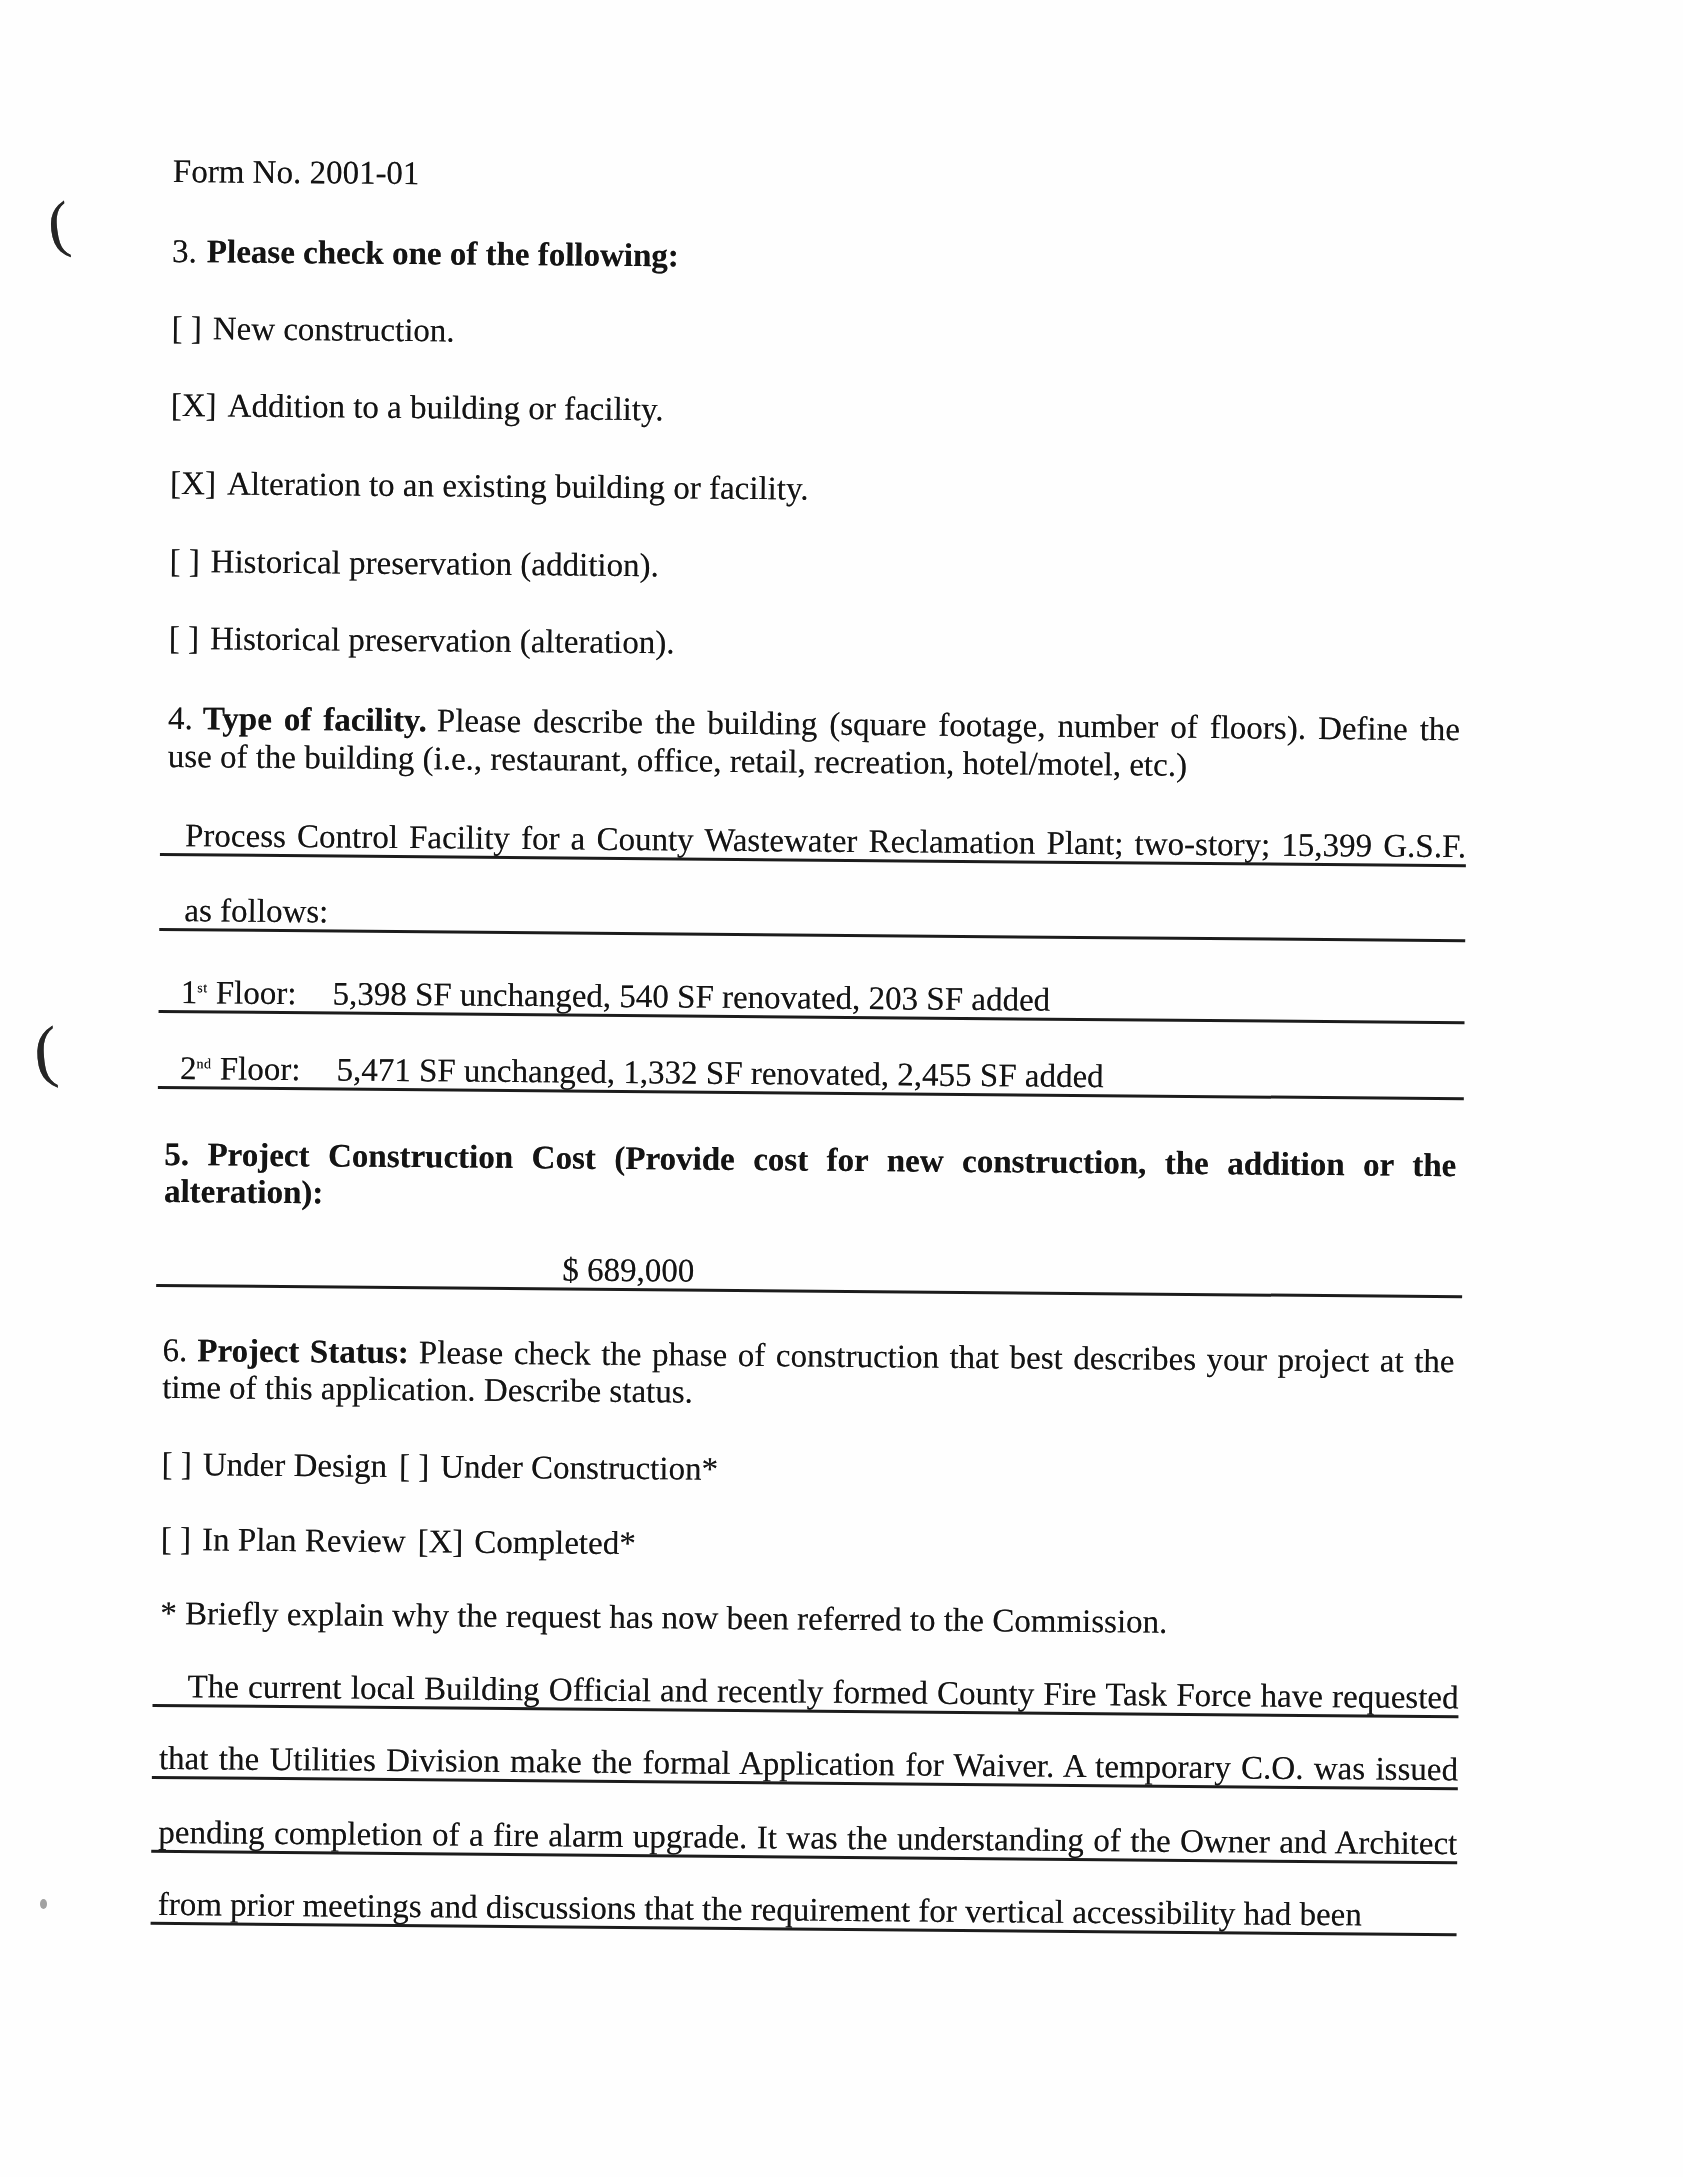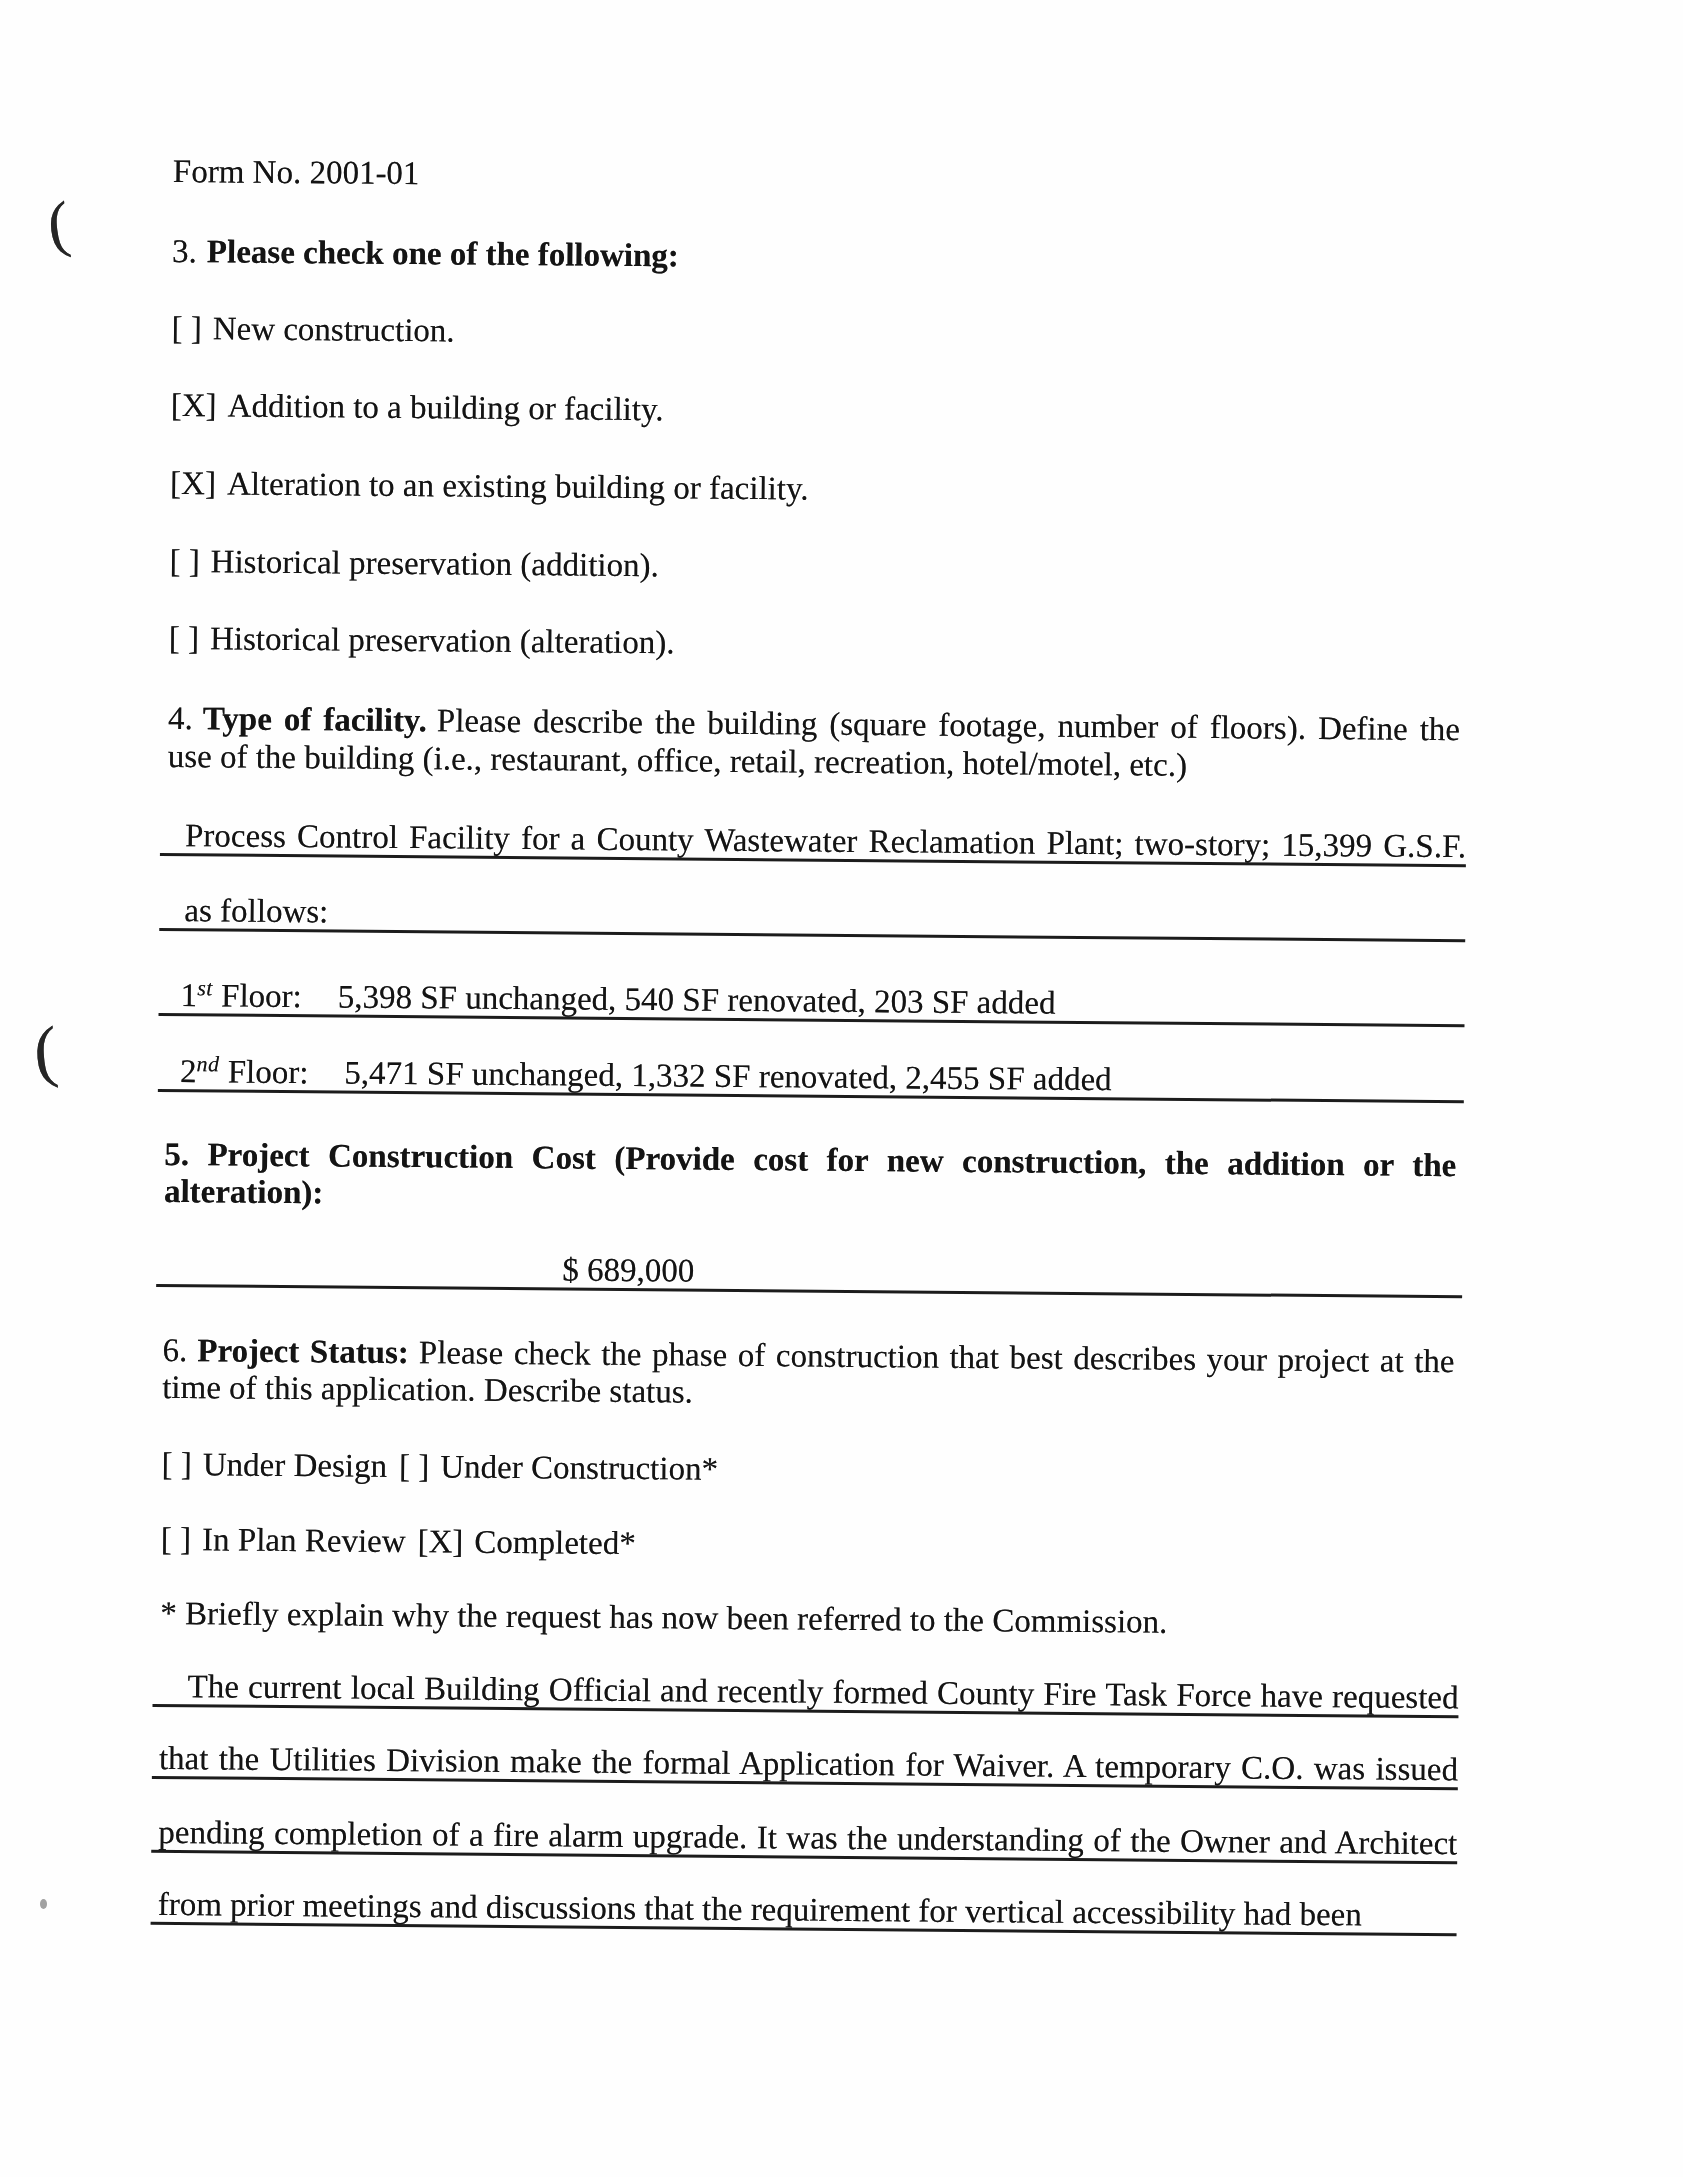--- a/index.html
+++ b/index.html
@@ -16,21 +16,21 @@
   .t { position:absolute; left:173px; width:1292px; line-height:36px; white-space:nowrap; }
   .u { left:166px; width:1306px; padding-left:7px; box-sizing:border-box;
        border-bottom:3px solid #1c1c1c; }
   .just { text-align:justify; text-align-last:justify; }
   .b { font-weight:bold; }
   .num { margin-right:10px; }
   .hb { font-weight:bold; margin-right:10px; }
   .box { margin-right:11px; }
   .box2 { margin-left:12px; margin-right:11px; }
   .floorval { margin-left:36px; }
-  .sup { font-size:22px; vertical-align:11px; letter-spacing:0.5px;font-style:italic; }
+  .sup { font-size:14px; vertical-align:11px; letter-spacing:0.5px; }
   .ind15 { text-indent:15px; }
   .ind18 { text-indent:18px; }
   .ind28 { text-indent:28px; }
   .money-span { margin-left:399px; }
   .paren { position:absolute; color:#262626; font-family:"Liberation Serif",serif; }
   .paren1 { left:48px; top:188px; font-size:63px; transform:rotate(-7deg); }
   .paren2 { left:34px; top:1012px; font-size:69px; transform:rotate(-5deg); }
   .speck { position:absolute; left:40px; top:1899px; width:7px; height:10px;
     background:rgba(70,70,70,0.5); border-radius:50%; }
 </style>

